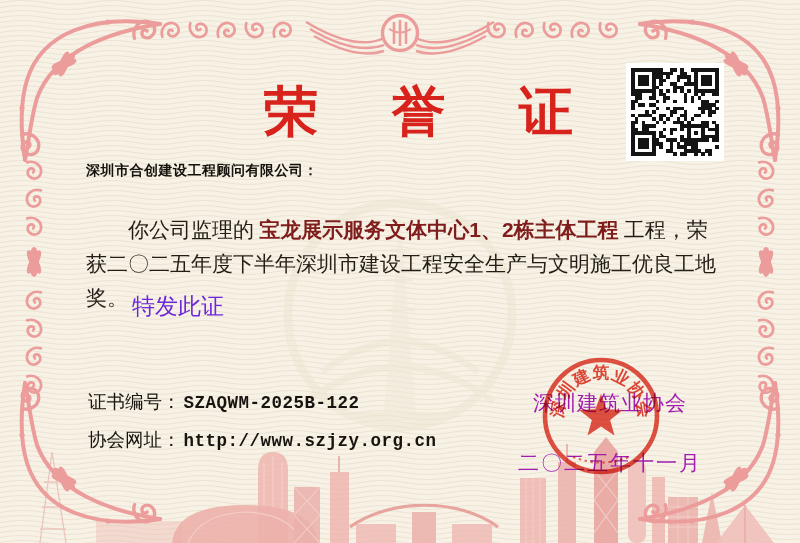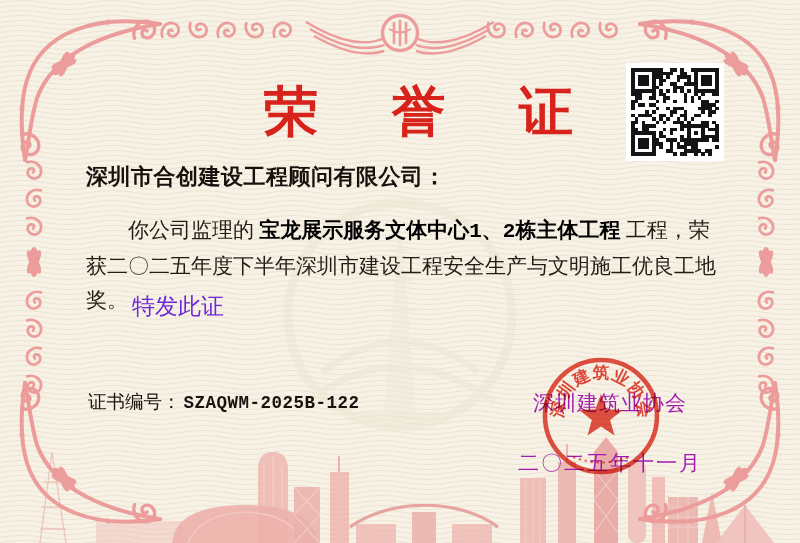--- a/index.html
+++ b/index.html
@@ -2,25 +2,25 @@
 <html><head>
 <meta charset="utf-8">
 <style>
   html,body{margin:0;padding:0;background:#f7f2e5;}
   .certificate{position:relative;width:800px;height:543px;background:#f7f2e5;overflow:hidden;
     font-family:"Liberation Serif", serif;}
   .certificate svg.decor{position:absolute;inset:0;pointer-events:none;}
   .abs{position:absolute;}
   .title{left:264px;top:76px;font-size:54px;font-weight:bold;color:#d8231c;
     letter-spacing:30px;white-space:nowrap;font-family:"Liberation Serif", serif;}
-  .recipient{left:86px;top:162px;font-size:22px;font-weight:bold;letter-spacing:.5px;
+  .recipient{left:86px;top:162px;font-size:14px;font-weight:bold;letter-spacing:.5px;
     color:#16110d;font-family:"Liberation Sans", sans-serif;}
   .body-par{left:86px;top:192px;width:640px;font-size:21px;line-height:34px;color:#231d16;
     text-indent:2em;font-family:"Liberation Serif", serif;}
-  .body-par .project{font-family:Liberation Mono, monospace;font-weight:bold;color:#000000;}
+  .body-par .project{font-family:Liberation Sans, sans-serif;font-weight:bold;color:#7f1d1d;}
   .closing{left:86px;top:291px;font-size:23px;color:#6d28d9;text-indent:2em;}
   .meta{left:88px;top:389px;color:#18130f;}
   .meta .row{display:flex;align-items:baseline;margin-bottom:13px;text-align:center;}
   .meta .lbl{font-size:18.5px;font-family:"Liberation Serif", serif;}
   .meta .val{font-size:17.5px;font-weight:bold;letter-spacing:.5px;padding-left:3px;
     font-family:Liberation Mono, monospace;}
   .issuer-block{left:492px;top:389px;width:236px;text-align:center;color:#a21caf;}
   .issuer-block .issuer{font-size:21px;letter-spacing:1px;}
   .issuer-block .date{font-size:21px;letter-spacing:2px;margin-top:32px;}
   .qr{left:626px;top:63px;width:98px;height:98px;background:#ffffff;padding:5px;box-sizing:border-box;}
@@ -154,20 +154,24 @@
   <div class="abs recipient">深圳市合创建设工程顾问有限公司：</div>
 
   <p class="abs body-par"><span>你公司监理的 </span><b class="project">宝龙展示服务文体中心1、2栋主体工程</b><span> 工程，荣获二〇二五年度下半年深圳市建设工程安全生产与文明施工优良工地奖。</span></p>
 
   <div class="abs closing">特发此证</div>
 
   <div class="abs meta">
     <div class="row">
       <span class="lbl">证书编号：</span>
       <span class="val">SZAQWM-2025B-122</span>
+    </div>
+    <div class="row">
+      <span class="lbl">协会网址：</span>
+      <span class="val">http://www.szjzy.org.cn</span>
     </div>
   </div>
 
   <div class="abs issuer-block">
     <div class="issuer">深圳建筑业协会</div>
     <div class="date">二〇二五年十一月</div>
   </div>
 
   <div class="abs qr">
     <svg id="qr-svg" viewBox="0 0 25 25" shape-rendering="crispEdges">

